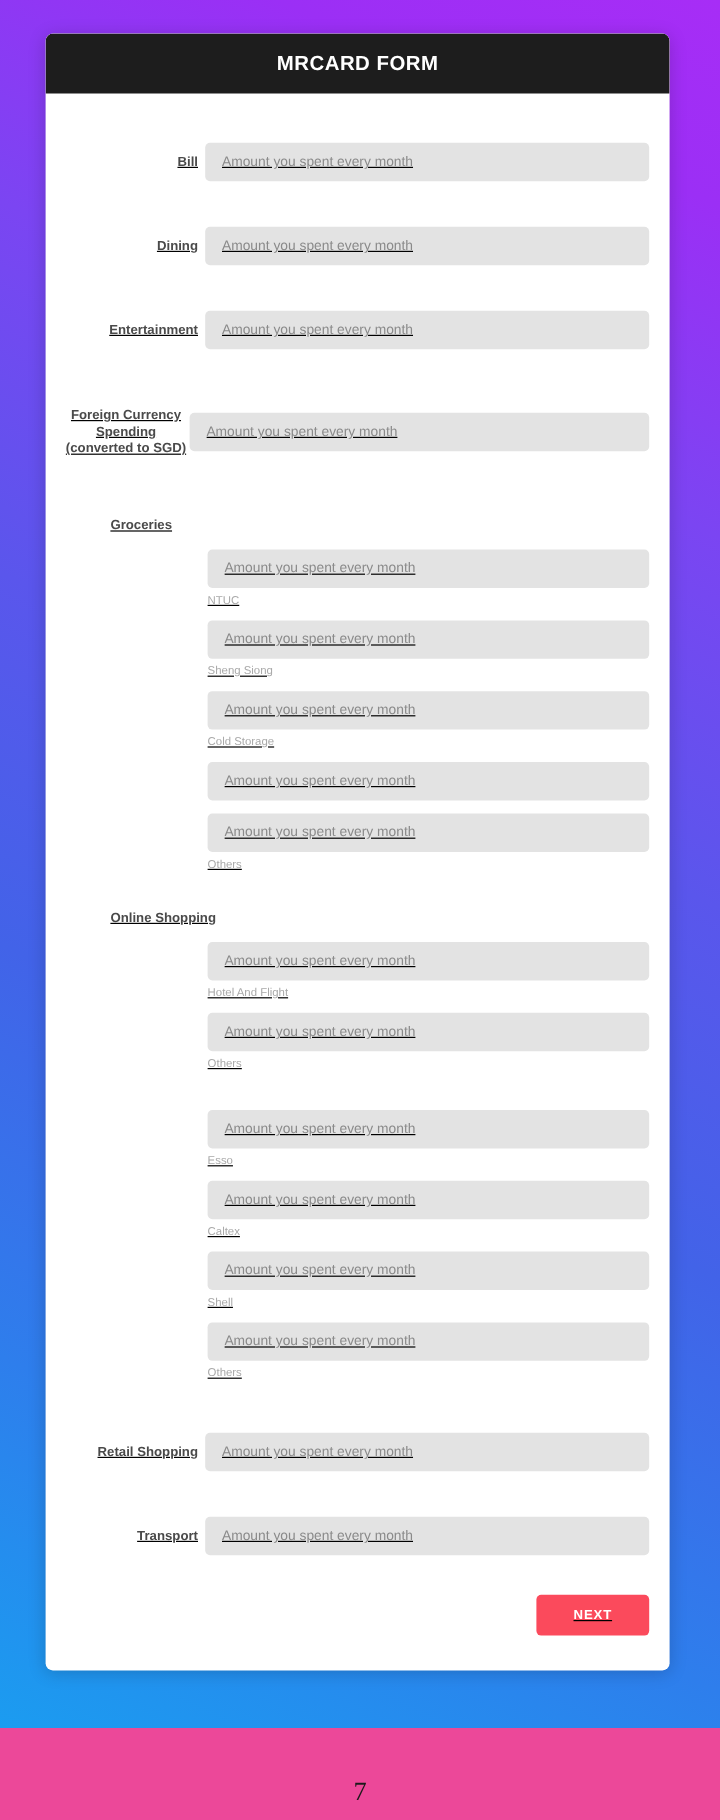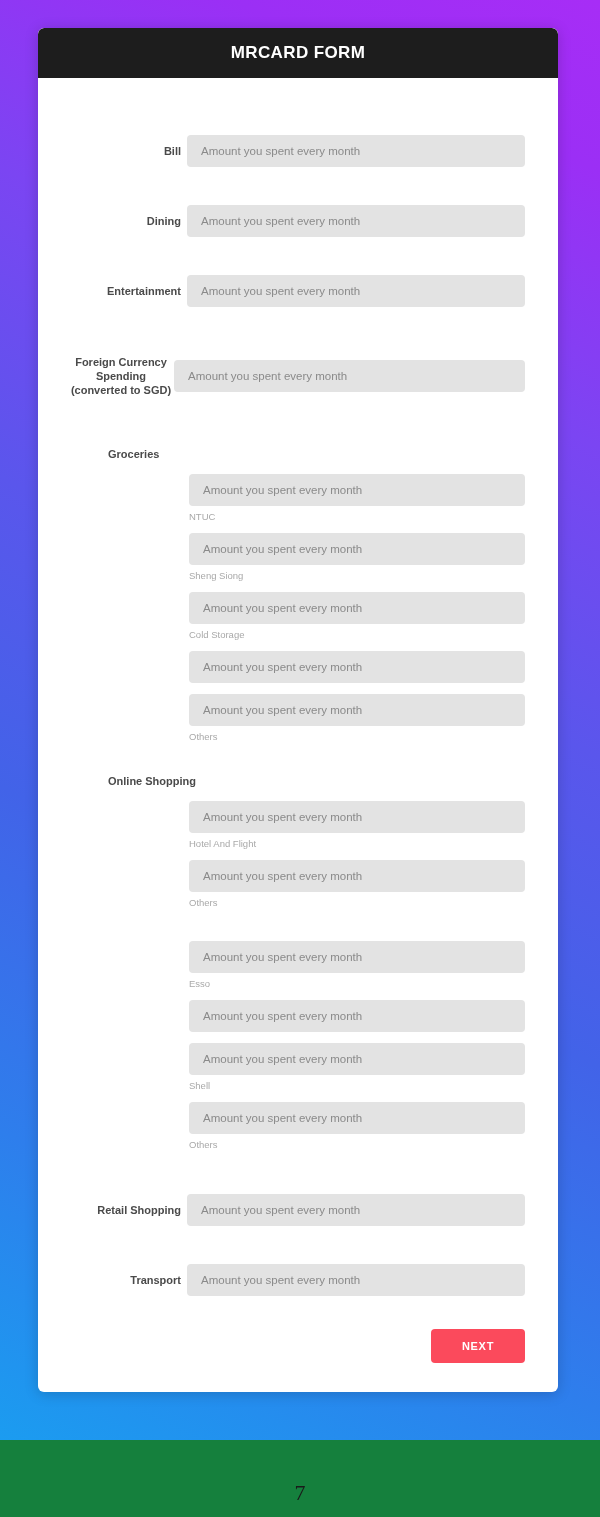--- a/index.html
+++ b/index.html
@@ -9,21 +9,21 @@
     height: 1517px;
     background: #ffffff;
     font-family: "Liberation Sans", sans-serif;
   }
 
   #page {
     position: relative;
     width: 600px;
     height: 1517px;
     overflow: hidden;
-    background: #15803d;
+    background: #ec4899;
   }
 
   
   .backdrop {
     position: absolute;
     left: 0;
     top: 0;
     width: 600px;
     height: 1440px;
     background: linear-gradient(25deg,
@@ -60,21 +60,22 @@
 
   .card-title {
     color: #ffffff;
     font-size: 17px;
     font-weight: bold;
     letter-spacing: 0.4px;
   }
 
   .card-body {
     position: relative;
-    padding: 16px;
+    padding: 0;
+    text-decoration: underline;
   }
 
   
   .field-row {
     display: flex;
     align-items: center;
     padding: 0 17px 0 0;
     height: 70px;
   }
 
@@ -265,20 +266,21 @@
       <div class="spacer-md"></div>
 
       <div class="group">
         <div class="group-fields">
           <div class="sub-field">
             <input class="sub-input" type="text" placeholder="Amount you spent every month" style="">
             <span class="sub-label">Esso</span>
           </div>
           <div class="sub-field">
             <input class="sub-input" type="text" placeholder="Amount you spent every month" style="">
+            <span class="sub-label">Caltex</span>
           </div>
           <div class="sub-field">
             <input class="sub-input" type="text" placeholder="Amount you spent every month" style="">
             <span class="sub-label">Shell</span>
           </div>
           <div class="sub-field">
             <input class="sub-input" type="text" placeholder="Amount you spent every month" style="">
             <span class="sub-label">Others</span>
           </div>
         </div>

